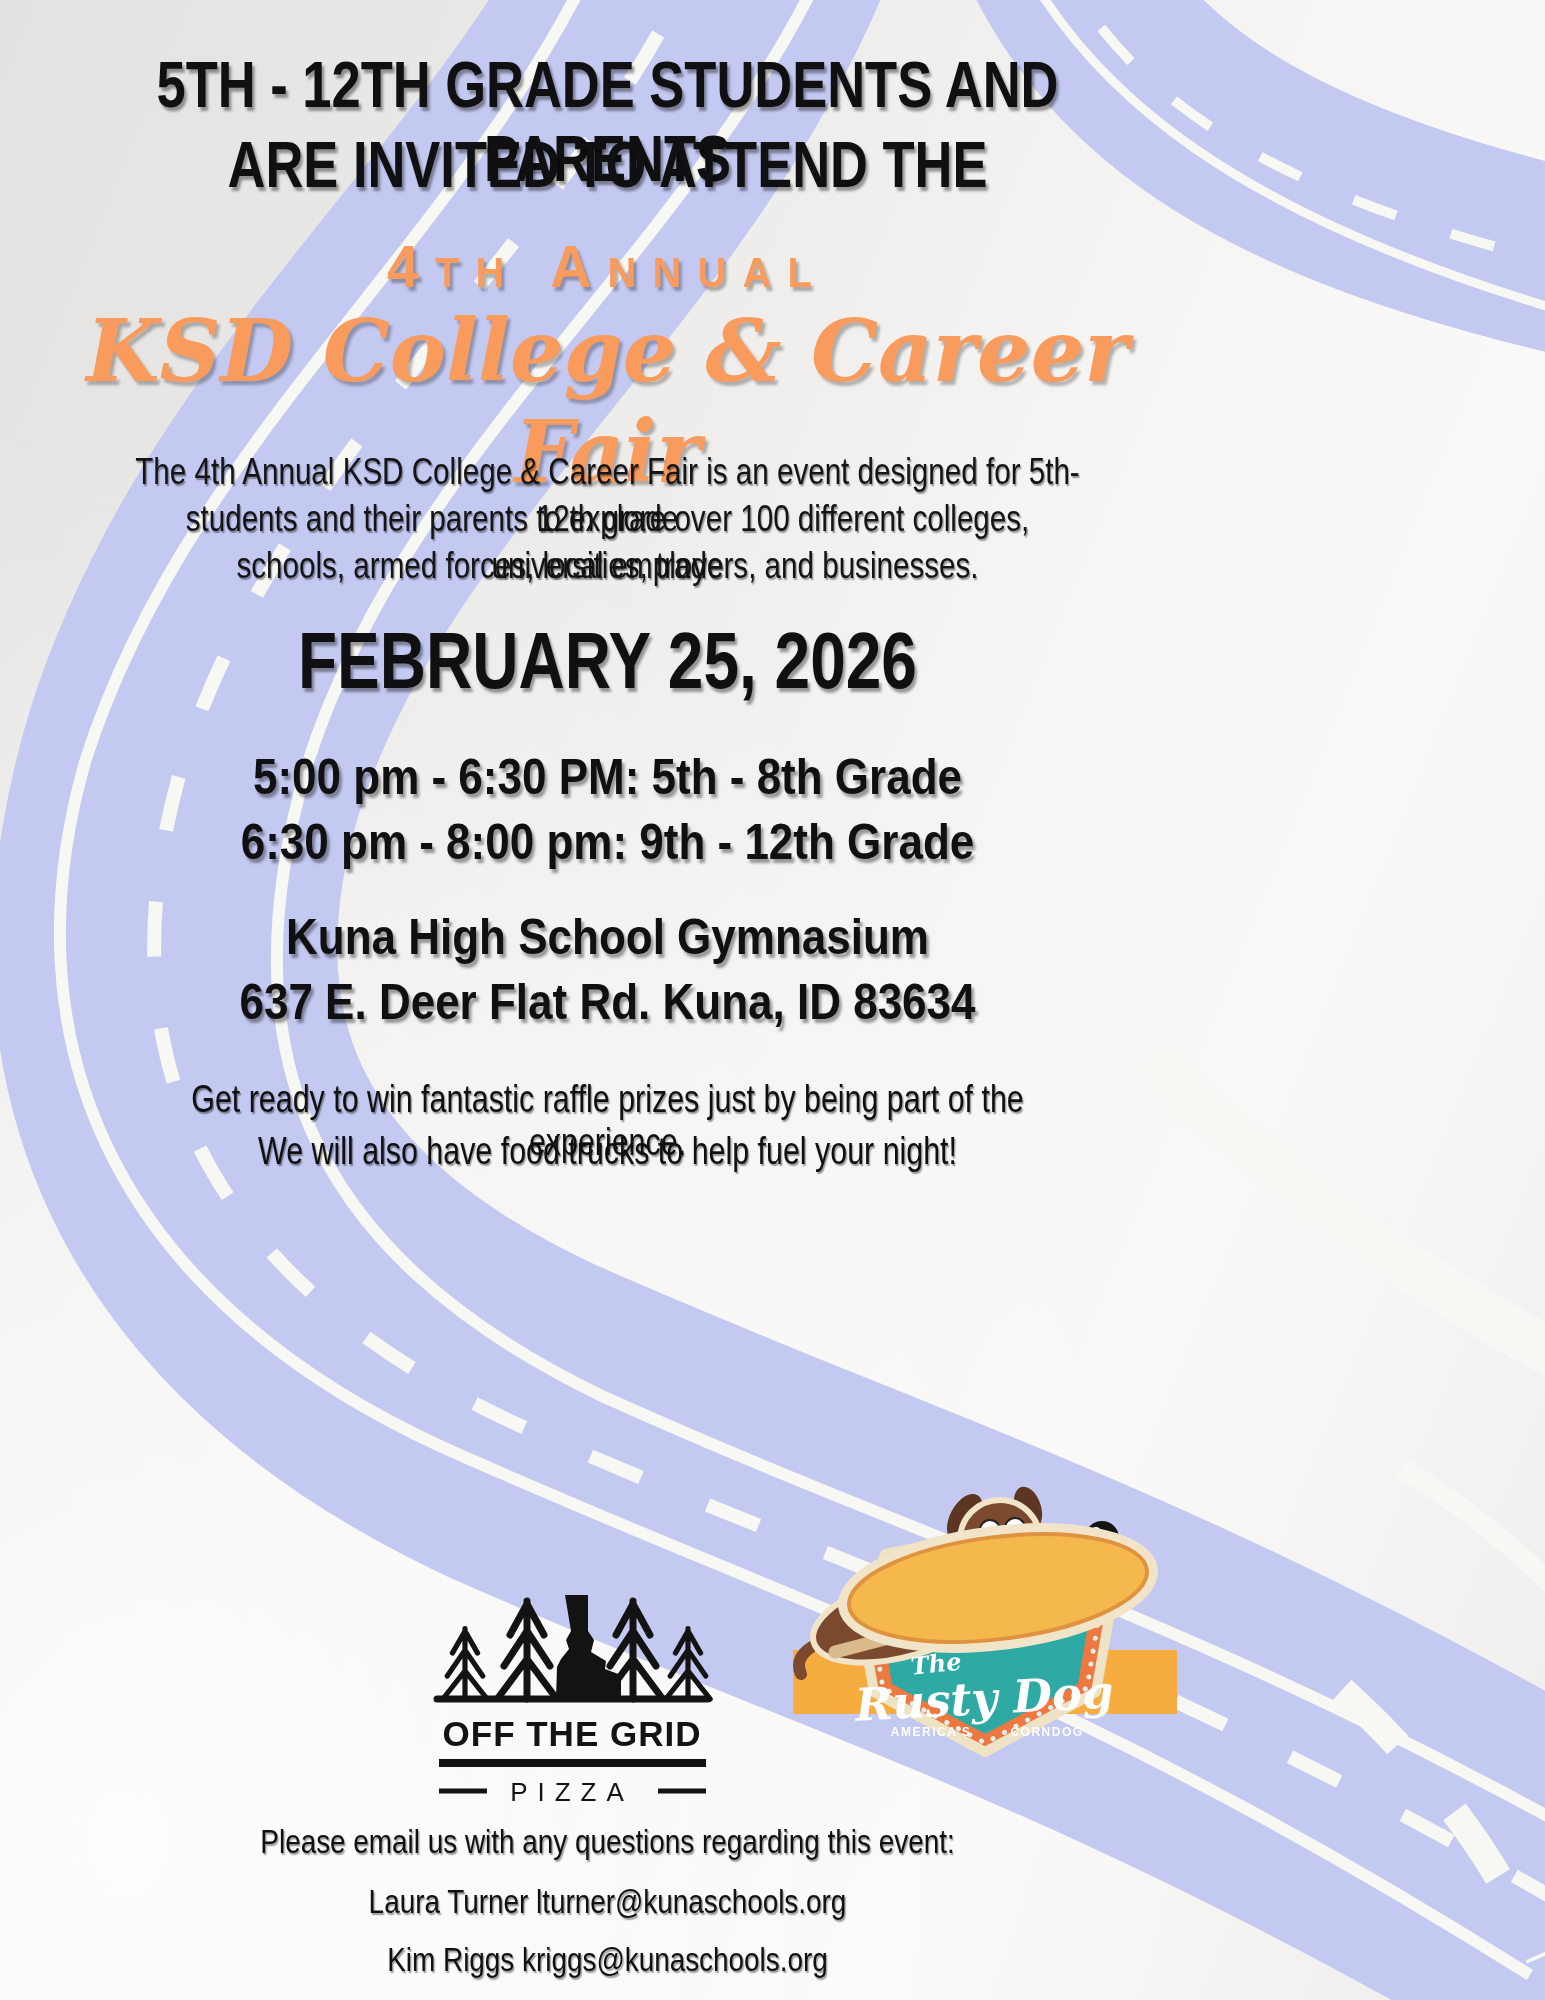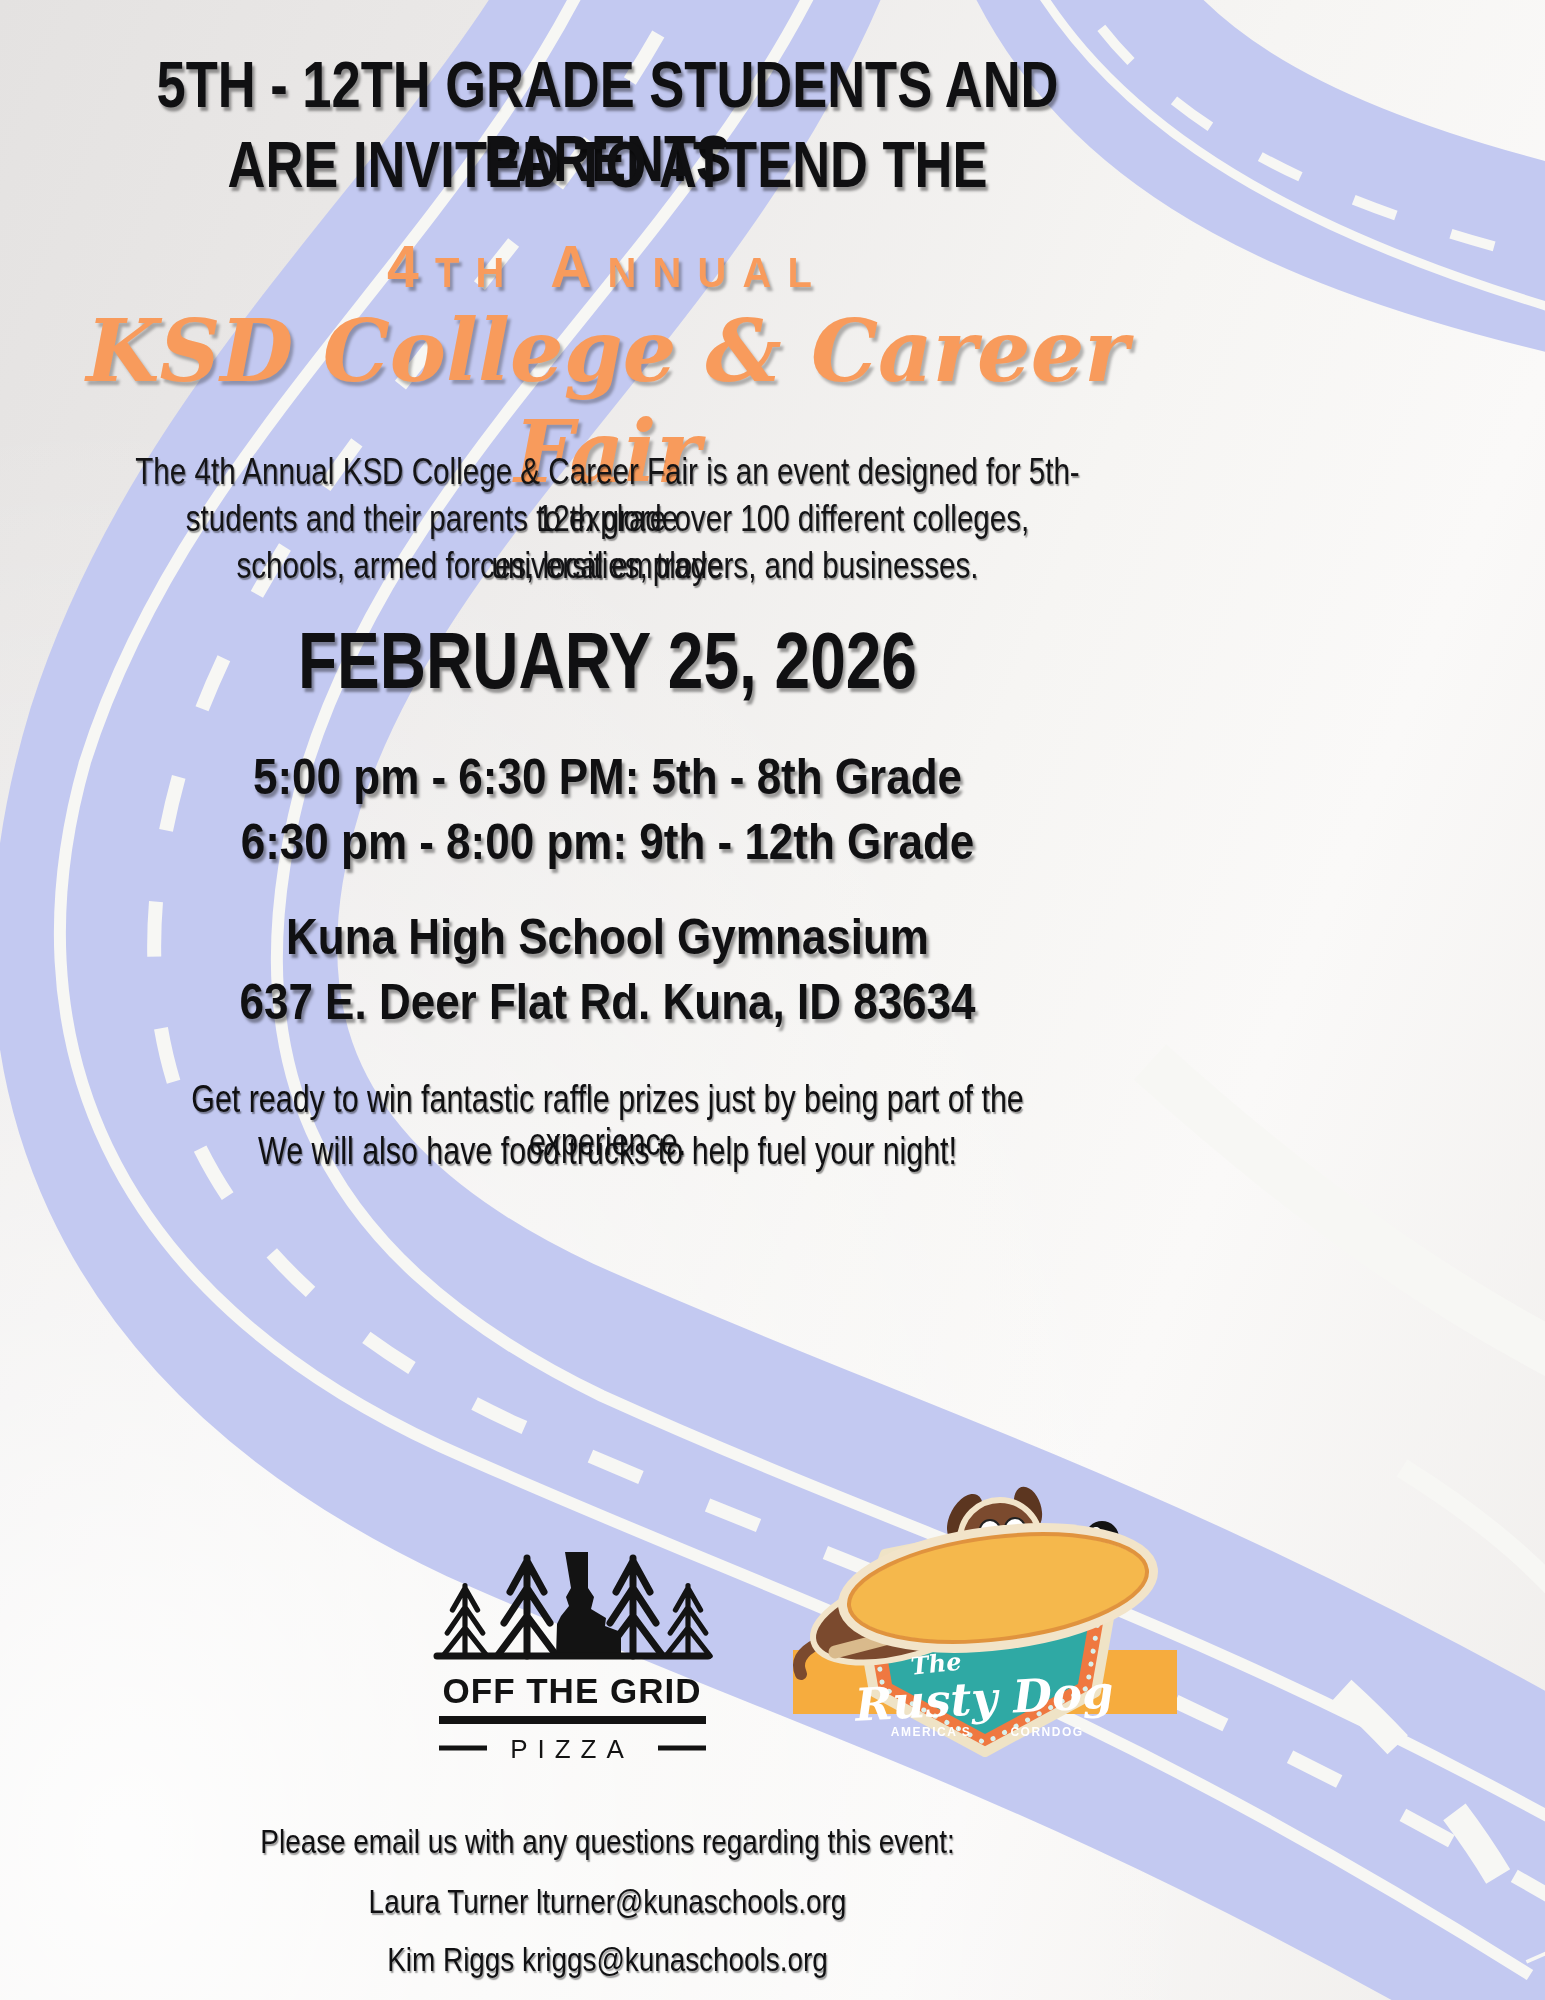--- a/index.html
+++ b/index.html
@@ -66,21 +66,21 @@
 
   <div class="txt sched shadow-big" style="top:748px;">5:00 pm - 6:30 PM: 5th - 8th Grade</div>
   <div class="txt sched shadow-big" style="top:813px;">6:30 pm  - 8:00 pm:  9th - 12th Grade</div>
 
   <div class="txt venue shadow-big" style="top:908px;">Kuna High School Gymnasium</div>
   <div class="txt venue shadow-big" style="top:973px;">637 E. Deer Flat Rd. Kuna, ID 83634</div>
 
   <div class="txt raffle" style="top:1078px;">Get ready to win fantastic raffle prizes just by being part of the experience.</div>
   <div class="txt raffle" style="top:1130px;">We will also have food trucks to help fuel your night!</div>
 
-  <div class="logo" style="left:425px;top:1496px;">
+  <div class="logo" style="left:425px;top:1539px;">
     <svg width="295" height="285" viewBox="0 0 295 285">
       <g stroke="#131313" stroke-width="7" stroke-linecap="round" fill="none">
 
         <g transform="translate(40,160) scale(0.74)">
           <path d="M0 0 V-95 M0,-92 L-17,-62 M0,-92 L17,-62 M0,-66 L-24,-31 M0,-66 L24,-31 M0,-38 L-30,0 M0,-38 L30,0"></path>
         </g>
 
         <g transform="translate(102,160)">
           <path d="M0 0 V-98 M0,-95 L-17,-64 M0,-95 L17,-64 M0,-68 L-23,-33 M0,-68 L23,-33 M0,-40 L-29,-1 M0,-40 L29,-1"></path>
         </g>

